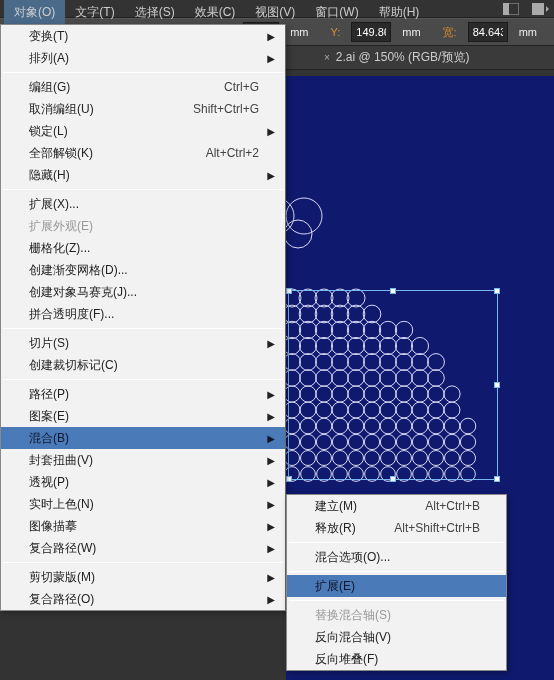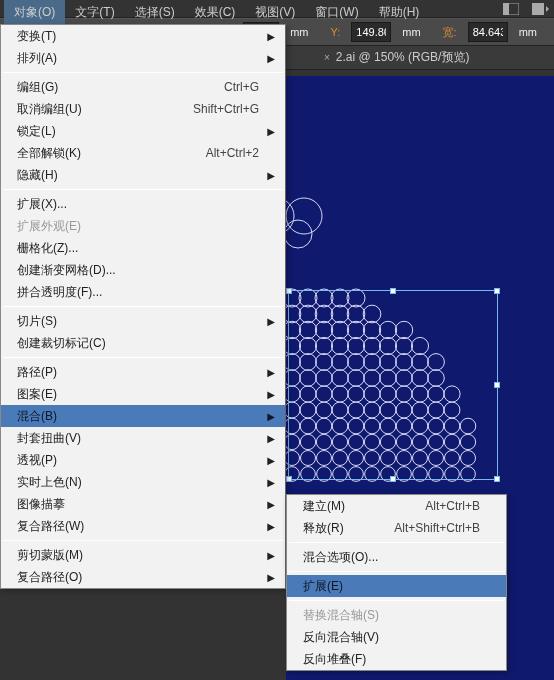--- a/index.html
+++ b/index.html
@@ -11,21 +11,21 @@
 .menubar-icon{width:18px;height:18px;display:flex;align-items:center;justify-content:center}
 .toolbar{height:28px;background:#4a4a4a;display:flex;align-items:center;padding:0 6px;color:#ccc;border-top:1px solid #555;border-bottom:1px solid #222}
 .toolbar-field{background:#2a2a2a;color:#fff;border:1px solid #1a1a1a;height:20px;width:40px;padding:0 4px;font-size:11px}
 .toolbar-label{color:#eee;margin:0 11px;font-size:11px}
 .orange{color:#d88c2e}
 .tabbar{height:24px;background:#3a3a3a;display:flex;align-items:center;color:#ccc;border-bottom:1px solid #222}
 .tab{padding:0 8px;height:24px;display:flex;align-items:center;gap:6px;font-size:11px}
 .tab-close{color:#aaa;font-size:10px}
 .canvas{position:absolute;top:76px;left:286px;right:0;bottom:0;background:#0f1a6e;overflow:hidden}
 .dropdown{position:absolute;top:24px;left:0;width:286px;background:#f2f2f2;border:1px solid #888;border-right:1px solid #666;box-shadow:2px 2px 6px rgba(0,0,0,.3);z-index:10}
-.menu-item{height:22px;display:flex;align-items:center;padding:0 26px 0 16px;color:#222;position:relative;cursor:pointer}
+.menu-item{height:22px;display:flex;align-items:center;padding:0 26px 0 28px;color:#222;position:relative;cursor:pointer}
 .menu-item.disabled{color:#999}
 .menu-item.highlight{background:#4a7ab8;color:#0f172a}
 .menu-item .shortcut{margin-left:auto;color:#444}
 .menu-item.disabled .shortcut{color:#999}
 .menu-item .arrow{position:absolute;right:10px;font-size:10px}
 .sep{height:1px;background:#ccc;margin:3px 2px;border-bottom:1px solid #fff}
 .submenu{position:absolute;top:494px;left:286px;width:221px;background:#f2f2f2;border:1px solid #888;box-shadow:2px 2px 6px rgba(0,0,0,.3);z-index:11}
 .bbox{position:absolute;border:1px solid #7ab8f0}
 .handle{position:absolute;width:6px;height:6px;background:#fff;border:1px solid #7ab8f0}
 .circles{position:absolute}
@@ -253,20 +253,23 @@
     <div class="menu-item disabled">
       <span>扩展外观(E)</span>
     </div>
     <div class="menu-item">
       <span>栅格化(Z)...</span>
     </div>
     <div class="menu-item">
       <span>创建渐变网格(D)...</span>
     </div>
     <div class="menu-item">
+      <span>创建对象马赛克(J)...</span>
+    </div>
+    <div class="menu-item">
       <span>拼合透明度(F)...</span>
     </div>
     <div class="sep"></div>
     <div class="menu-item">
       <span>切片(S)</span>
       <span class="arrow">▶</span>
     </div>
     <div class="menu-item">
       <span>创建裁切标记(C)</span>
     </div>

